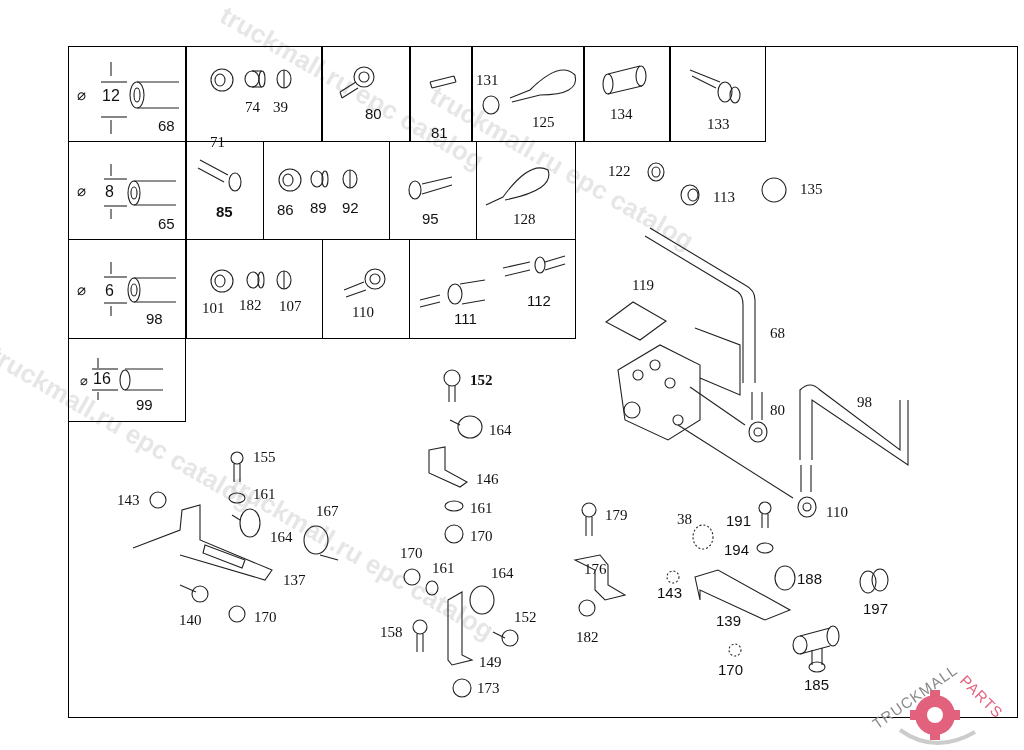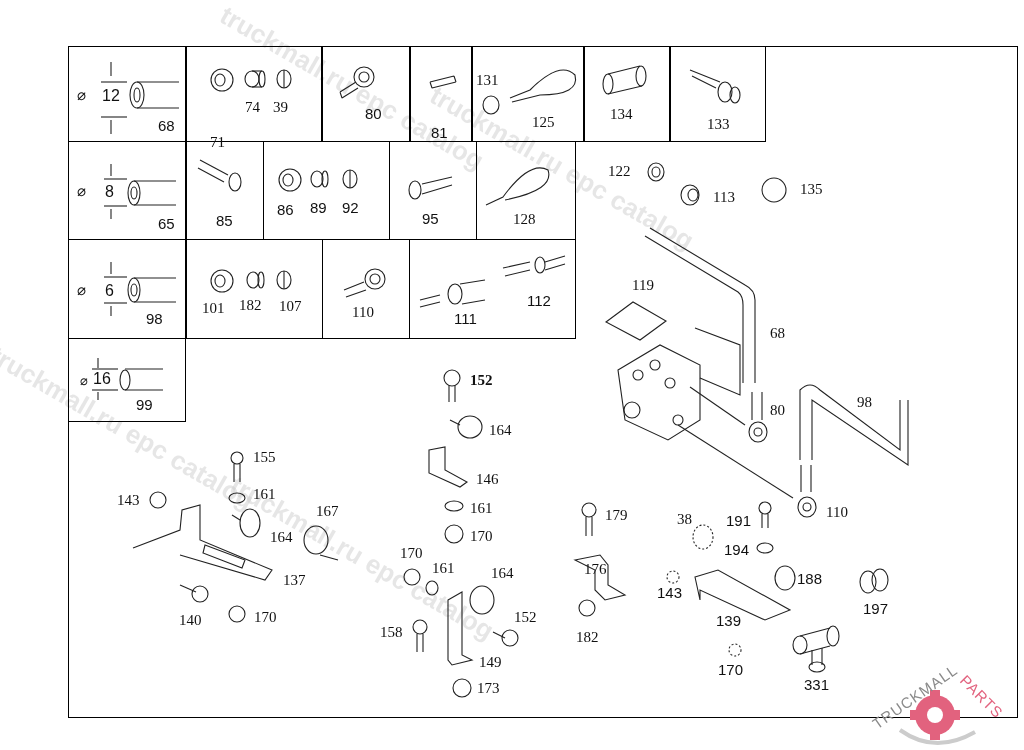--- a/index.html
+++ b/index.html
@@ -65,21 +65,21 @@
 <span class="lbl serif" style="left:210px;top:105px;margin-top:30px;">71</span>
 <span class="lbl serif" style="left:245px;top:100px;">74</span>
 <span class="lbl serif" style="left:273px;top:100px;">39</span>
 <span class="lbl" style="left:365px;top:106px;">80</span>
 <span class="lbl" style="left:431px;top:96px;margin-top:29px;">81</span>
 <span class="lbl serif" style="left:476px;top:73px;">131</span>
 <span class="lbl serif" style="left:532px;top:115px;">125</span>
 <span class="lbl serif" style="left:610px;top:107px;">134</span>
 <span class="lbl serif" style="left:707px;top:117px;">133</span>
 
-<span class="lbl" style="left:216px;top:213px;">85</span>
+<span class="lbl" style="left:216px;top:204px;font-weight:bold;">85</span>
 <span class="lbl" style="left:277px;top:202px;">86</span>
 <span class="lbl" style="left:310px;top:200px;">89</span>
 <span class="lbl" style="left:342px;top:200px;">92</span>
 <span class="lbl" style="left:422px;top:211px;">95</span>
 <span class="lbl serif" style="left:513px;top:212px;">128</span>
 
 <span class="lbl serif" style="left:202px;top:301px;">101</span>
 <span class="lbl serif" style="left:239px;top:298px;">182</span>
 <span class="lbl serif" style="left:279px;top:299px;">107</span>
 <span class="lbl serif" style="left:352px;top:305px;">110</span>
@@ -122,21 +122,21 @@
 <span class="lbl serif" style="left:584px;top:562px;">176</span>
 <span class="lbl serif" style="left:576px;top:630px;">182</span>
 <span class="lbl serif" style="left:677px;top:512px;">38</span>
 <span class="lbl" style="left:726px;top:513px;">191</span>
 <span class="lbl" style="left:724px;top:542px;text-align:right;">194</span>
 <span class="lbl" style="left:657px;top:585px;">143</span>
 <span class="lbl" style="left:716px;top:613px;">139</span>
 <span class="lbl" style="left:797px;top:571px;">188</span>
 <span class="lbl" style="left:863px;top:601px;">197</span>
 <span class="lbl" style="left:718px;top:662px;">170</span>
-<span class="lbl" style="left:804px;top:677px;">331</span>
+<span class="lbl" style="left:804px;top:677px;">185</span>
 
 <svg class="art" viewBox="0 0 1024 750">
 
   <g>
     <line x1="111" y1="62" x2="111" y2="76"></line>
       <line x1="101" y1="82" x2="127" y2="82"></line>
     <line x1="101" y1="117" x2="127" y2="117"></line>
       <line x1="111" y1="120" x2="111" y2="134"></line>
     <ellipse cx="137" cy="95" rx="7" ry="13"></ellipse>
       <ellipse cx="137" cy="95" rx="3" ry="7"></ellipse>

